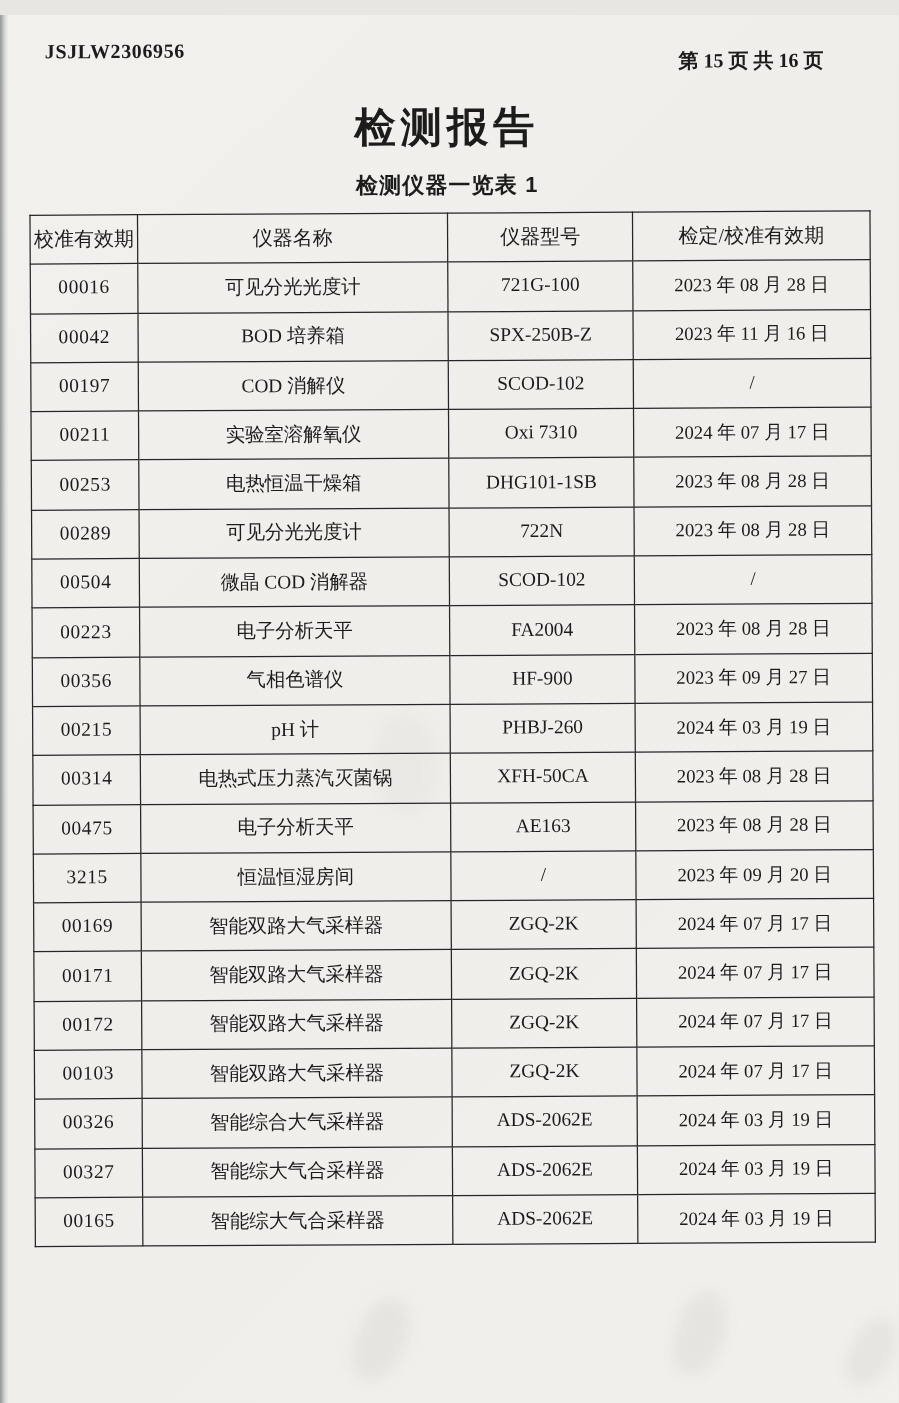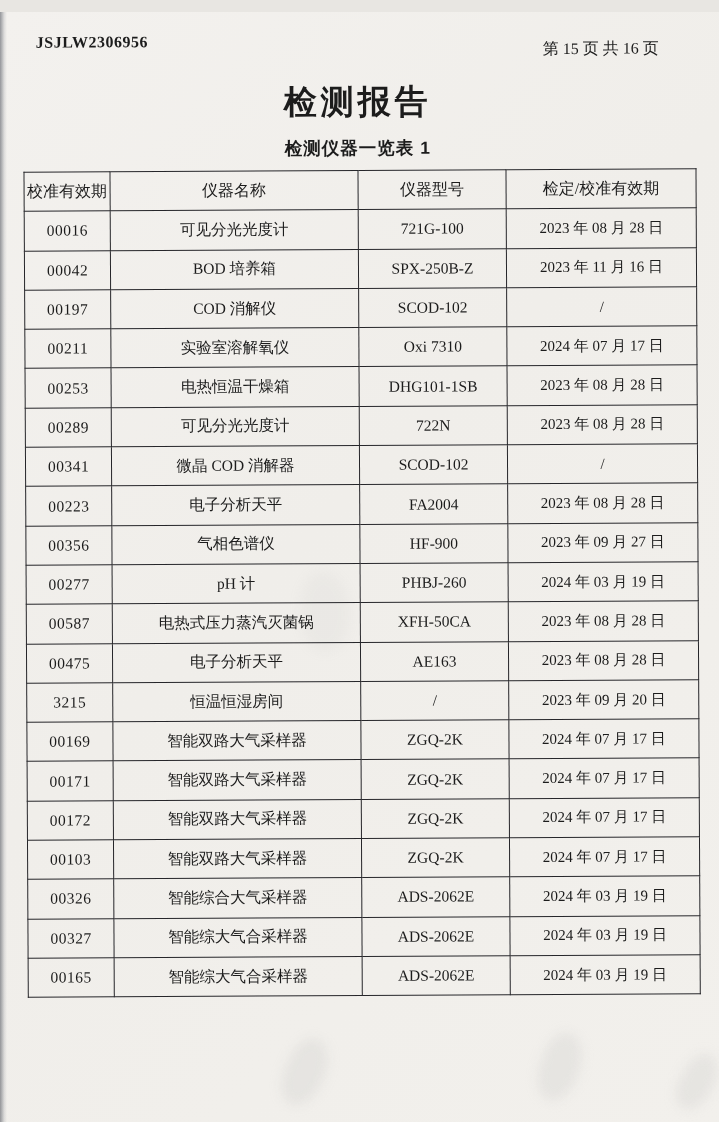--- a/index.html
+++ b/index.html
@@ -60,21 +60,21 @@
     position: absolute;
     left: 0; top: 0;
     font-size: 16px;
     font-weight: bold;
     letter-spacing: 0.5px;
   }
   .page-indicator {
     position: absolute;
     right: 28px; top: 8px;
     font-size: 16px;
-    font-weight: normal;
+    font-weight: bold;
   }
   .title {
     position: absolute;
     left: 0;
     width: 100%;
     top: 68px;
     margin: 0;
     text-align: center;
     font-family: "Liberation Sans", "DejaVu Sans", sans-serif;
     font-size: 33px;
@@ -187,45 +187,45 @@
             <td class="c2">DHG101-1SB</td>
             <td class="c3">2023 年 08 月 28 日</td>
           </tr>
           <tr>
             <td class="c0">00289</td>
             <td class="c1">可见分光光度计</td>
             <td class="c2">722N</td>
             <td class="c3">2023 年 08 月 28 日</td>
           </tr>
           <tr>
-            <td class="c0">00341</td>
+            <td class="c0">00504</td>
             <td class="c1">微晶 COD 消解器</td>
             <td class="c2">SCOD-102</td>
             <td class="c3">/</td>
           </tr>
           <tr>
             <td class="c0">00223</td>
             <td class="c1">电子分析天平</td>
             <td class="c2">FA2004</td>
             <td class="c3">2023 年 08 月 28 日</td>
           </tr>
           <tr>
             <td class="c0">00356</td>
             <td class="c1">气相色谱仪</td>
             <td class="c2">HF-900</td>
             <td class="c3">2023 年 09 月 27 日</td>
           </tr>
           <tr>
-            <td class="c0">00277</td>
+            <td class="c0">00215</td>
             <td class="c1">pH 计</td>
             <td class="c2">PHBJ-260</td>
             <td class="c3">2024 年 03 月 19 日</td>
           </tr>
           <tr>
-            <td class="c0">00587</td>
+            <td class="c0">00314</td>
             <td class="c1">电热式压力蒸汽灭菌锅</td>
             <td class="c2">XFH-50CA</td>
             <td class="c3">2023 年 08 月 28 日</td>
           </tr>
           <tr>
             <td class="c0">00475</td>
             <td class="c1">电子分析天平</td>
             <td class="c2">AE163</td>
             <td class="c3">2023 年 08 月 28 日</td>
           </tr>

